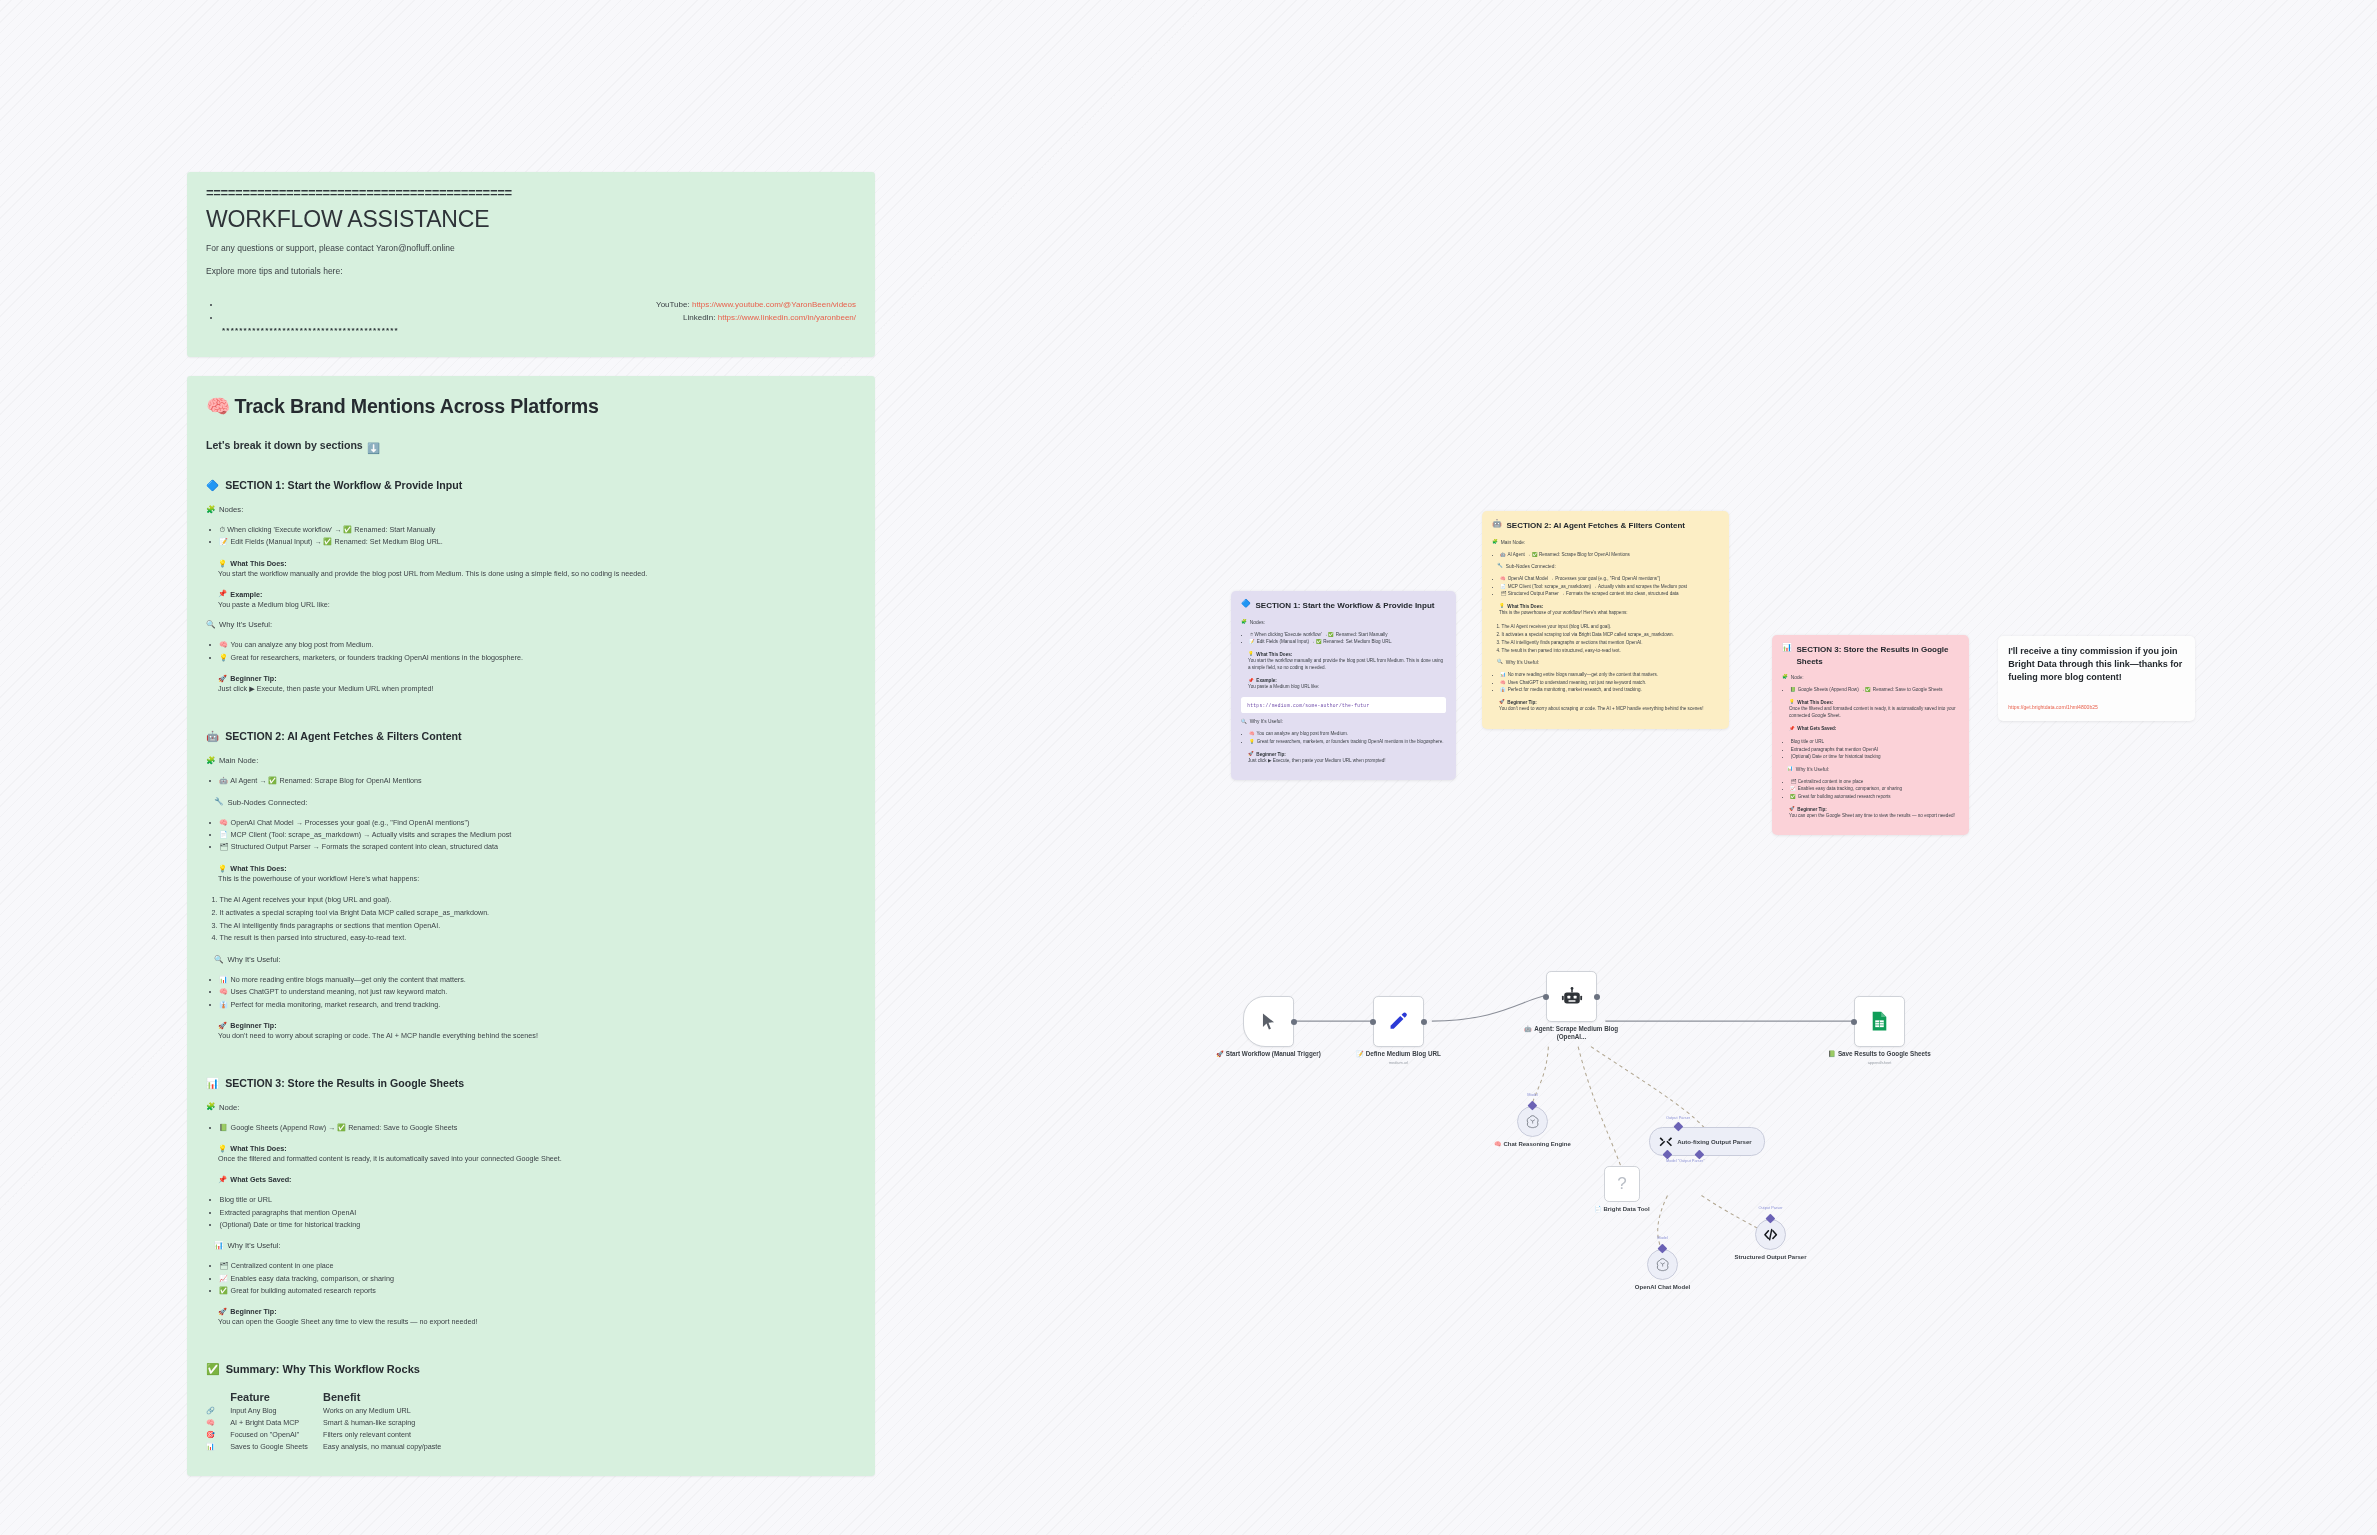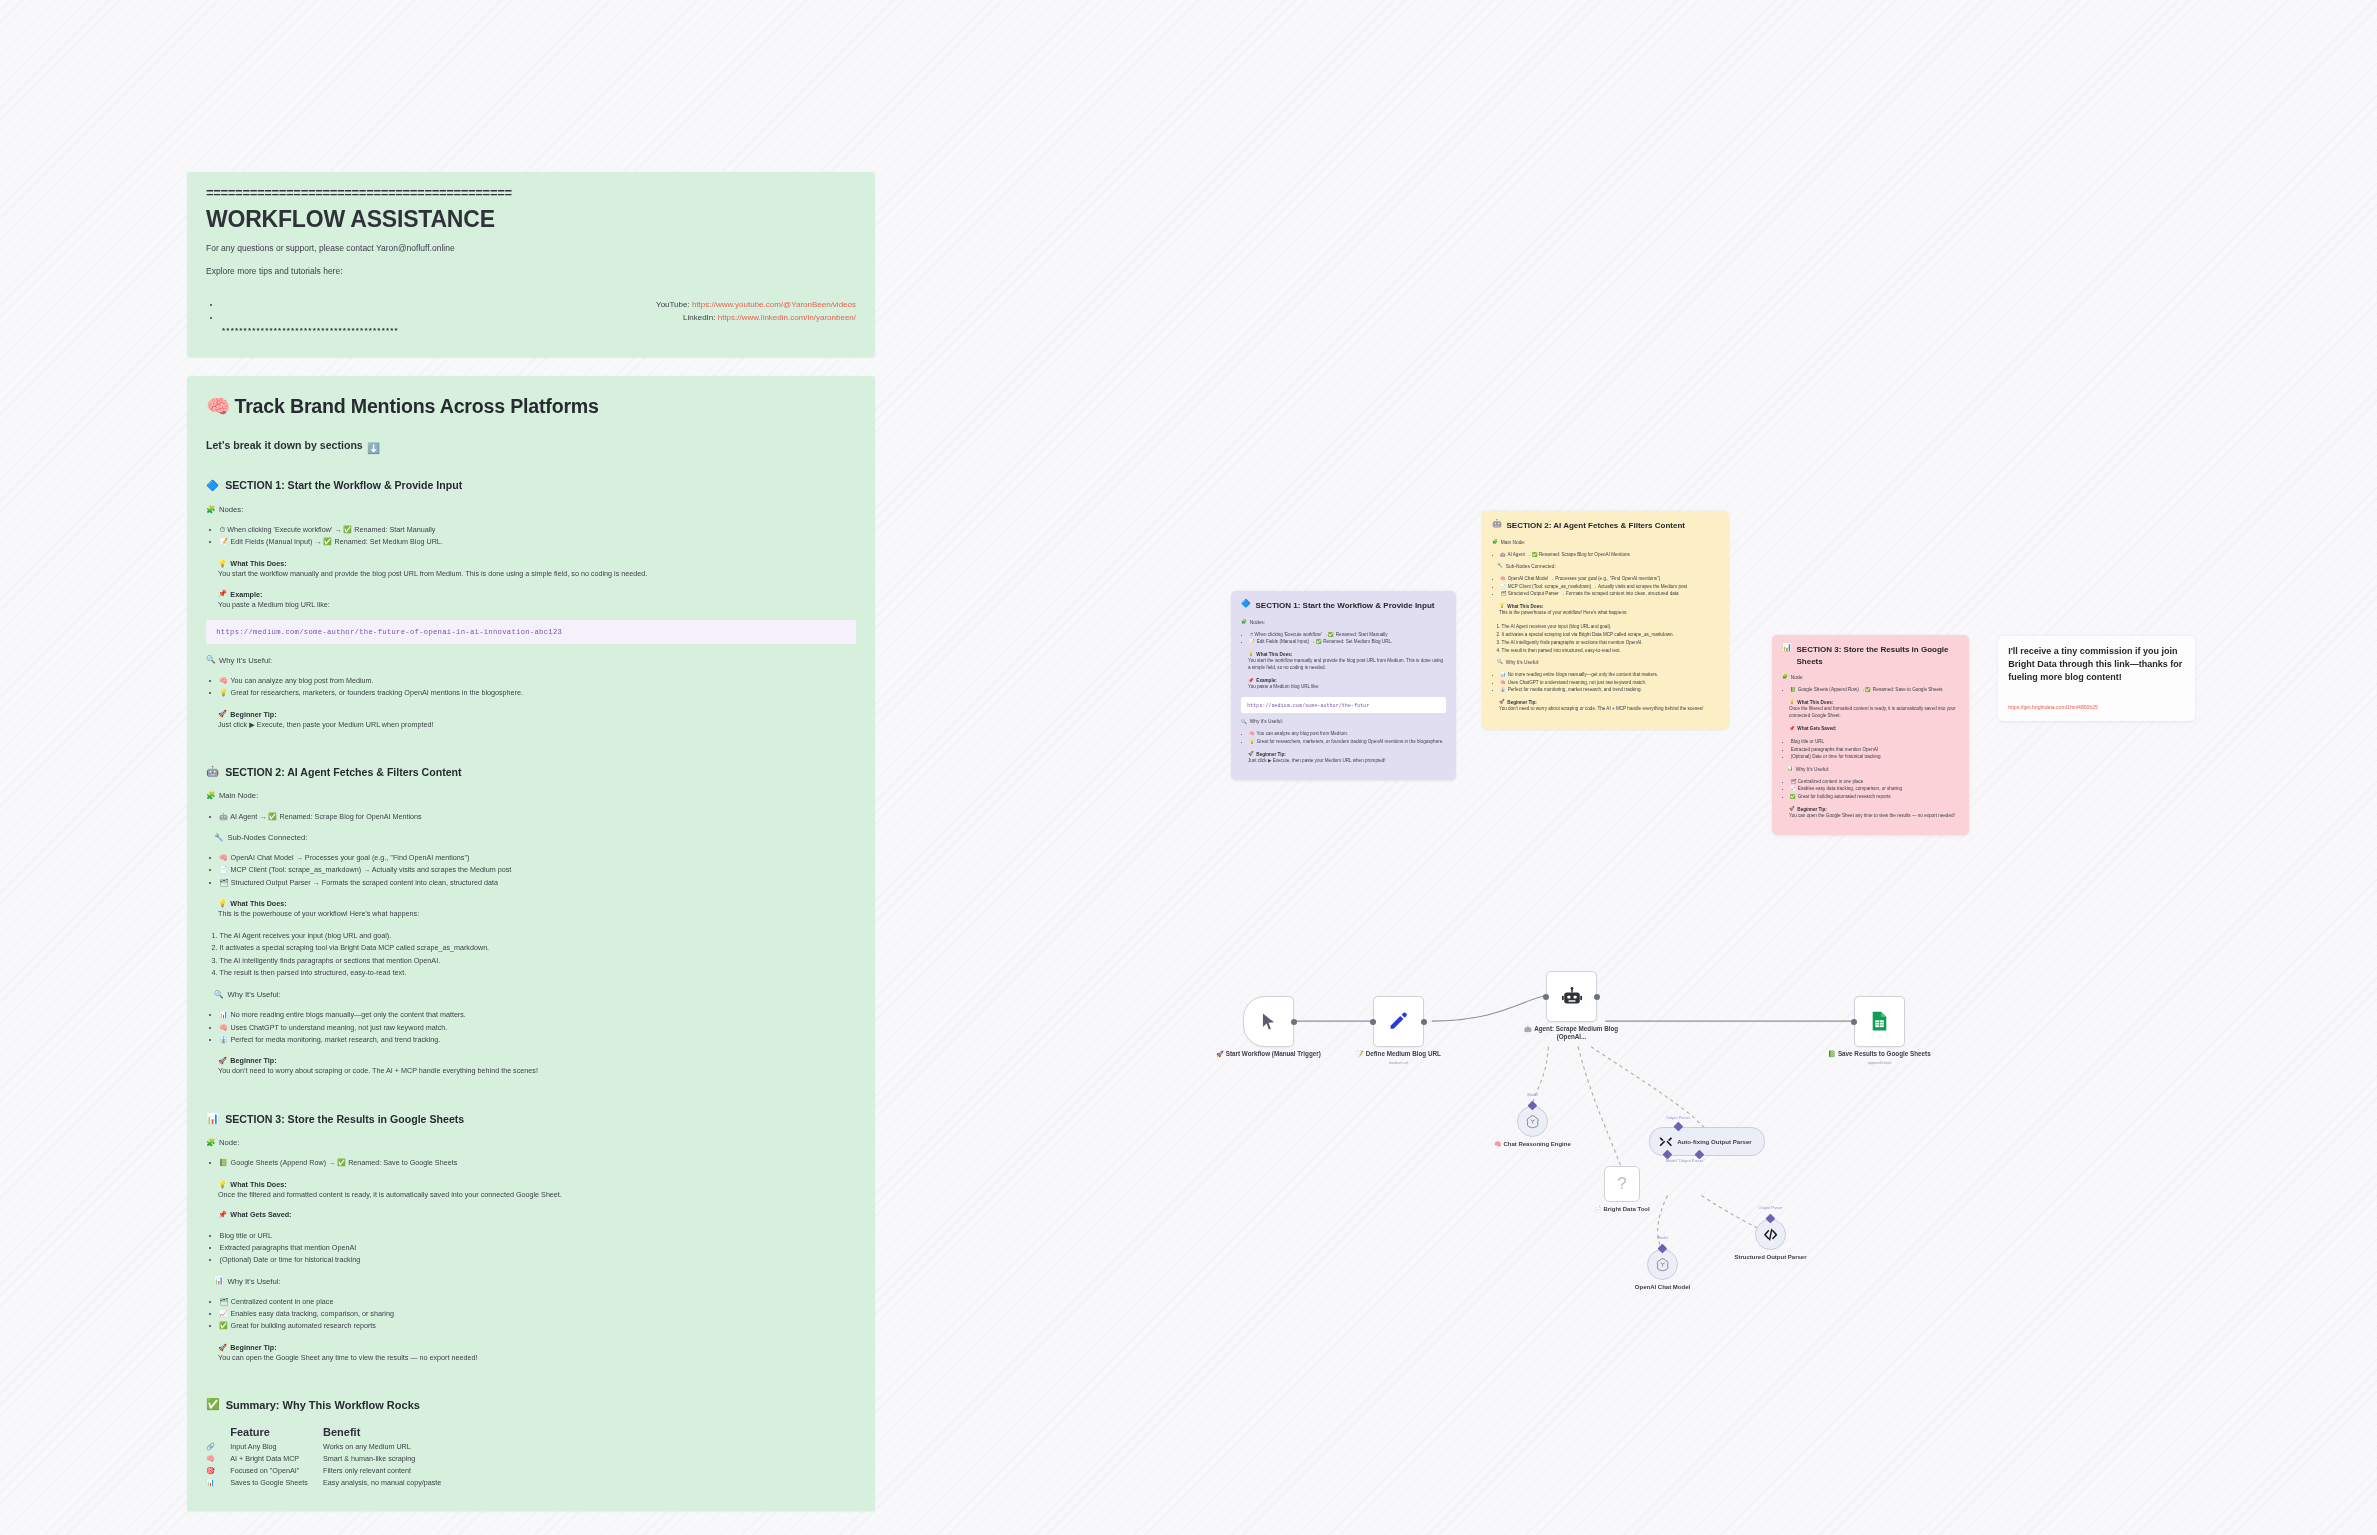--- a/index.html
+++ b/index.html
@@ -23,21 +23,21 @@
   .doc-col{position:absolute;left:187px;top:172px;width:688px;}
   .sticky{border-radius:3.4px;box-shadow:0 0.9px 1.7px rgba(0,0,0,.06);}
   .green{background:#d7f0de;}
   .doc-assist{padding:15.3px 19px 22px 19px;margin-bottom:19px;}
   .doc-main{padding:17px 19px 22px 19px;}
 
   .eqline{font-family:"Liberation Mono",monospace;font-size:12.8px;font-weight:bold;
     color:#2d3338;letter-spacing:-0.4px;line-height:1.1;white-space:nowrap;overflow:hidden;}
   .starline{font-family:"Liberation Mono",monospace;font-size:7.7px;font-weight:bold;
     color:#2d3338;letter-spacing:-0.3px;line-height:1;white-space:nowrap;overflow:hidden;}
-  h1.assist{font-size:23px;font-weight:bold;color:#2e3338;margin:5.1px 0 8.5px 0;letter-spacing:-0.2px;}
+  h1.assist{font-size:23px;font-weight:normal;color:#2e3338;margin:5.1px 0 8.5px 0;letter-spacing:-0.2px;}
   .p-sm{font-size:8.5px;color:#3a3f44;line-height:1.5;margin:0 0 10px 0;}
   .p-sm2{font-size:8.5px;color:#3a3f44;line-height:1.5;margin:0 0 22px 0;}
   ul.tiny{margin:0 0 3.4px 0;padding-left:15.3px;}
   ul.tiny li{font-size:8px;color:#3a3f44;line-height:1.55;text-align:right;}
   a.lnk{color:#e8614d;text-decoration:none;word-break:break-all;}
 
   h2.title{font-size:19.6px;font-weight:bold;color:#262b30;margin:1.7px 0 19px 0;letter-spacing:-0.2px;display:flex;align-items:center;gap:4.3px;}
   .lead{font-size:11.5px;font-weight:bold;color:#2b3136;line-height:1.6;margin:0 0 19px 0;}
   .lead2{font-size:10.6px;font-weight:bold;color:#2b3136;line-height:1.6;margin:0 0 25.5px 0;display:flex;align-items:flex-end;gap:5.1px;}
 
@@ -166,21 +166,20 @@
         </div>
       <div class="t">You start the workflow manually and provide the blog post URL from Medium. This is done using a simple field, so no coding is needed.</div>
     </div>
     <div class="blk">
       <div class="h">
           <span class="ico">📌</span>
           <span>Example:</span>
         </div>
       <div class="t">You paste a Medium blog URL like:</div>
     </div>
-    <div class="code">https://medium.com/some-author/the-future-of-openai-in-ai-innovation-abc123</div>
     <div class="lbl">
       <span class="ico">🔍</span>
       <span>Why It's Useful:</span>
     </div>
     <ul class="b">
       <li>🧠 You can analyze any blog post from Medium.</li>
       <li>💡 Great for researchers, marketers, or founders tracking OpenAI mentions in the blogosphere.</li>
     </ul>
     <div class="blk">
       <div class="h">

